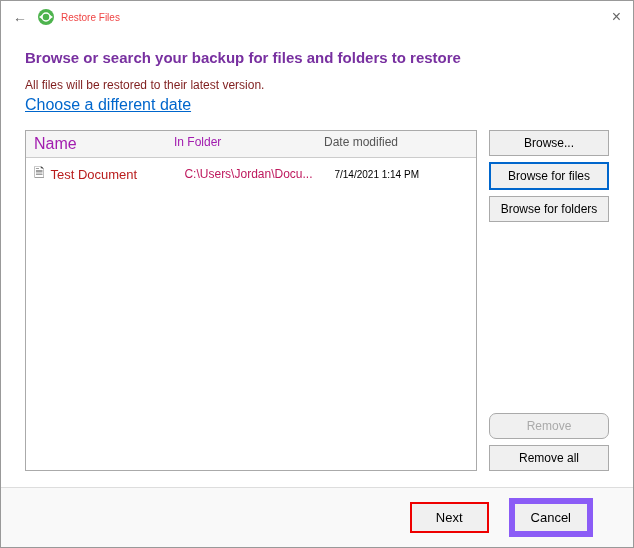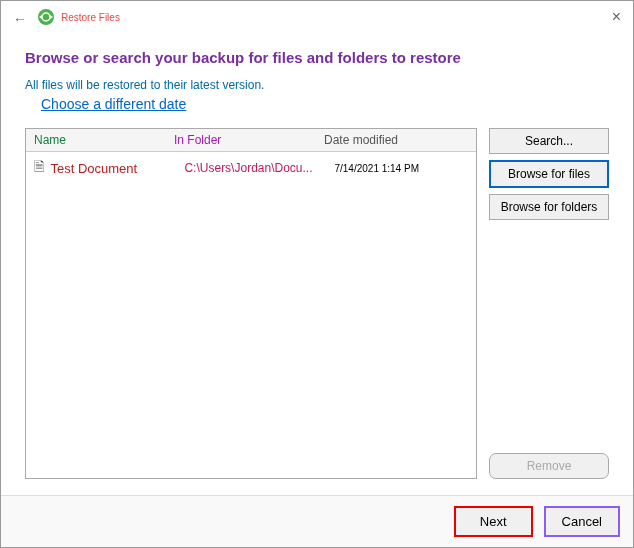--- a/index.html
+++ b/index.html
@@ -69,52 +69,51 @@
       overflow: hidden;
     }
     .heading {
       color: #7830a0;
       font-size: 15px;
       font-weight: 700;
       margin-bottom: 12px;
     }
     .subtitle {
       font-size: 12px;
-      color: #0369a1;
+      color: #7f1d1d;
       margin-bottom: 4px;
     }
     .link {
       color: #0066cc;
       text-decoration: underline;
       cursor: pointer;
-      font-size: 14px;
+      font-size: 16px;
       margin-bottom: 16px;
       display: inline-block;
-      margin-left: 16px;
     }
     .main-area {
       display: flex;
       flex: 1;
       gap: 12px;
     }
     .file-list-container {
       flex: 1;
       border: 1px solid #aaa;
       background: #fff;
       overflow: hidden;
       display: flex;
       flex-direction: column;
     }
     .file-list-header {
       display: flex;
       background: #f5f5f5;
       border-bottom: 1px solid #ccc;
       padding: 4px 8px;
     }
-    .col-name { width: 140px; color: #15803d; font-size: 12px; }
+    .col-name { width: 140px; color: #a21caf; font-size: 16px; }
     .col-folder { width: 150px; color: #a21caf; font-size: 12px; }
     .col-date { flex: 1; color: #555; font-size: 12px; }
     .file-list-body {
       flex: 1;
       overflow-y: auto;
     }
     .file-row {
       display: flex;
       align-items: center;
       padding: 5px 8px;
@@ -150,38 +149,38 @@
     .btn.active-outline {
       border: 2px solid #0066cc;
       background: #f0f0f0;
     }
     .btn-spacer { flex: 1; }
 
     .bottom-bar {
       display: flex;
       justify-content: flex-end;
       align-items: center;
-      padding: 10px 13px;
+      padding: 10px 40px;
       border-top: 1px solid #ddd;
-      gap: 11px;
+      gap: 20px;
       background: #f9f9f9;
     }
     .btn-next {
       padding: 6px 24px;
       font-size: 13px;
       background: #f0f0f0;
       border: 2px solid #e00;
       cursor: pointer;
       color: #000;
     }
     .btn-cancel {
       padding: 6px 16px;
       font-size: 13px;
       background: #f0f0f0;
-      border: 2px solid #8b5cf6;
+      border: 6px solid #8b5cf6;
       cursor: pointer;
       color: #000;
     }
   </style>
 </head>
 <body>
 
 <div class="window">
 
   <div class="title-bar">
@@ -217,25 +216,26 @@
           <div class="file-row">
             <span class="file-icon">🗎</span>
             <span class="file-name">Test Document</span>
             <span class="file-folder">C:\Users\Jordan\Docu...</span>
             <span class="file-date">7/14/2021 1:14 PM</span>
           </div>
         </div>
       </div>
 
       <div class="side-buttons">
-        <button class="btn">Search...</button>
+        <button class="btn">Browse...</button>
         <button class="btn active-outline">Browse for files</button>
         <button class="btn">Browse for folders</button>
         <div class="btn-spacer"></div>
         <button class="btn" disabled="">Remove</button>
+        <button class="btn">Remove all</button>
       </div>
     </div>
   </div>
 
   <div class="bottom-bar">
     <button class="btn-next">Next</button>
     <button class="btn-cancel">Cancel</button>
   </div>
 </div>
 

